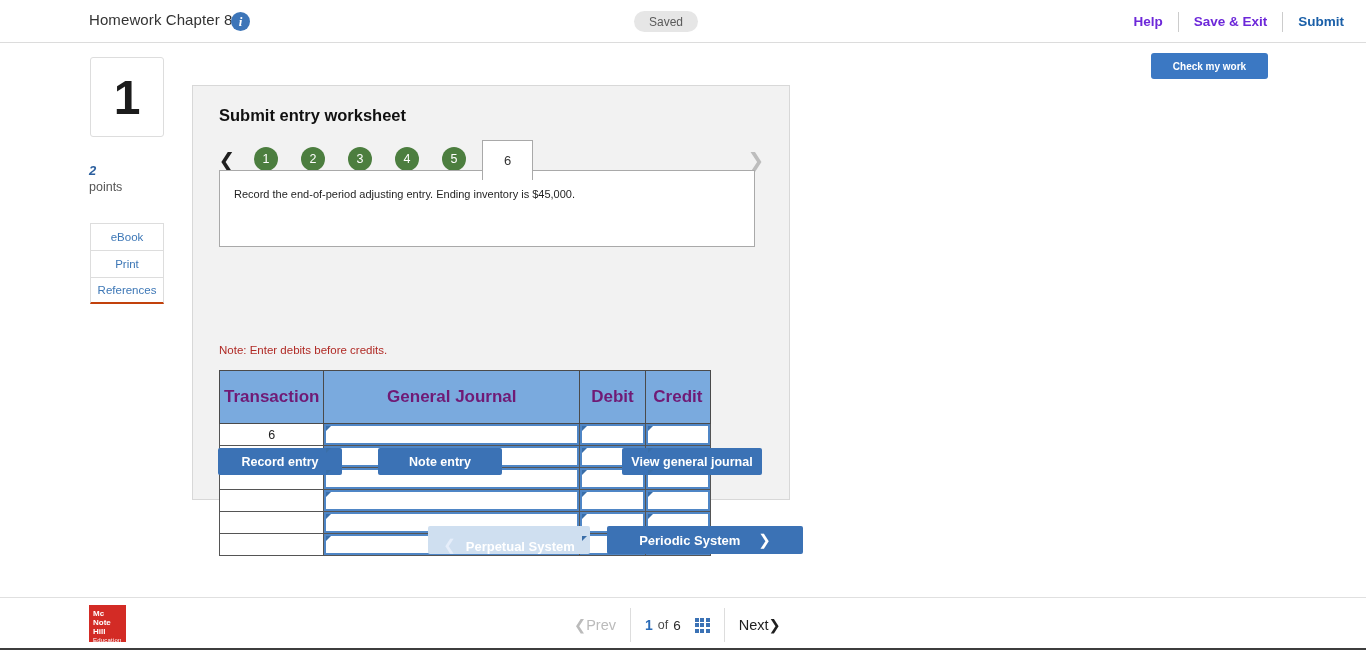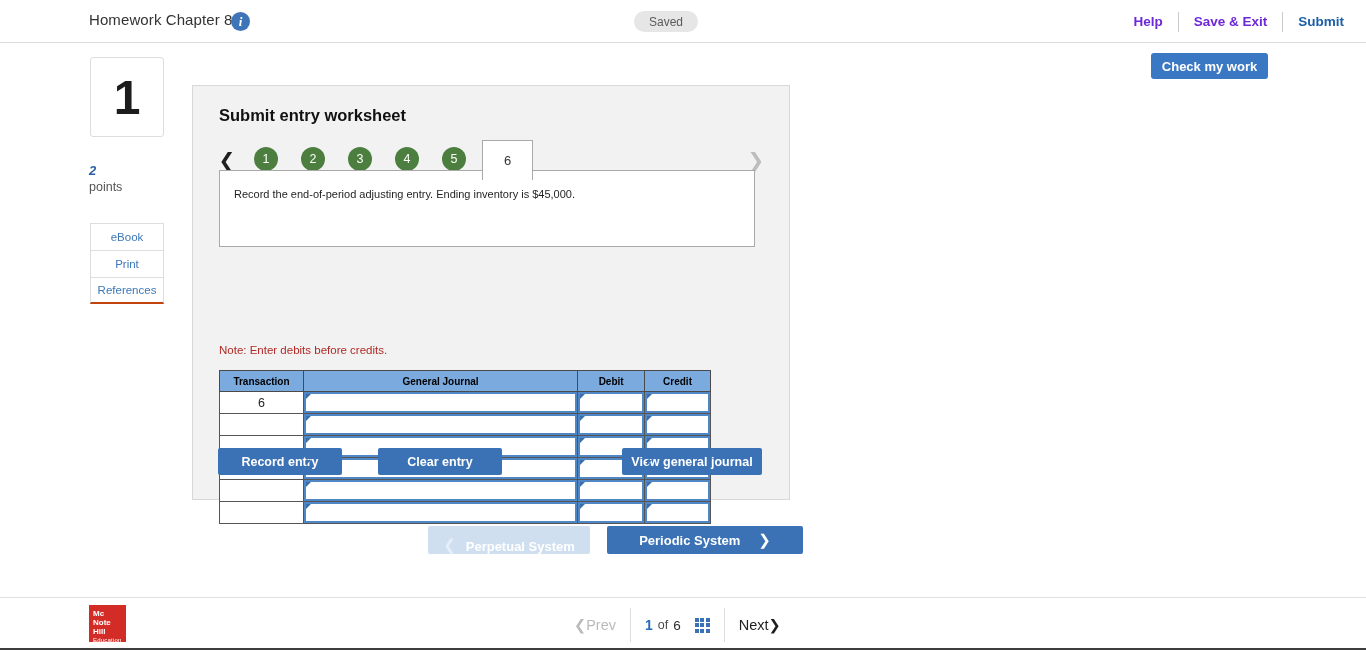--- a/index.html
+++ b/index.html
@@ -48,21 +48,21 @@
     border-right:1px solid #cccccc;
   }
   .topright a:last-child { border-right:none; padding-right:6px; color:#1a5fa8; }
 
   
   .check-work {
     position:absolute; left:1151px; top:53px;
     width:117px; height:26px;
     background:#3b78c3; color:#ffffff;
     border:none; border-radius:3px;
-    font-size:13px; font-weight:bold;
+    font-size:10px; font-weight:bold;
     font-family:"Liberation Sans", sans-serif;
     cursor:pointer;
   }
 
   
   .qnum-box {
     position:absolute; left:90px; top:57px;
     width:74px; height:80px;
     background:#ffffff; border:1px solid #dddddd; border-radius:3px;
     display:flex; align-items:center; justify-content:center;
@@ -143,22 +143,22 @@
   .jtable {
     position:absolute; left:26px; top:284px;
     width:492px;
     border-collapse:collapse;
     background:#ffffff;
   }
   .jtable th {
     background:#7aaade;
     border:1px solid #4a4a4a;
     height:21px;
-    font-size:10px; font-weight:bold; color:#000000;
-    padding:0 4px;
+    font-size:17px; font-weight:bold; color:#701a75;
+    padding:16px 4px;
   }
   .jtable td {
     border:1px solid #555555;
     height:21px; padding:0;
     background:#ffffff;
   }
   .col-trans { width:84px; }
   .col-gj    { width:275px; }
   .col-deb   { width:67px; }
   .col-cred  { width:66px; }
@@ -424,21 +424,21 @@
               <span class="corner-flag"></span>
               <input class="infield" value="" style="">
             </div>
           </td>
       </tr>
     </tbody>
   </table>
 </div>
 
 <button class="actbtn" id="btn-record">Record entry</button>
-<button class="actbtn" id="btn-clear">Clear entry</button>
+<button class="actbtn" id="btn-clear">Note entry</button>
 <button class="actbtn" id="btn-view">View general journal</button>
 
 <div class="sysnav" id="sys-prev">
   <span class="chev">❮</span>
   <span>Perpetual System</span>
 </div>
 <div class="sysnav" id="sys-next">
   <span>Periodic System</span>
   <span class="chev">❯</span>
 </div>

